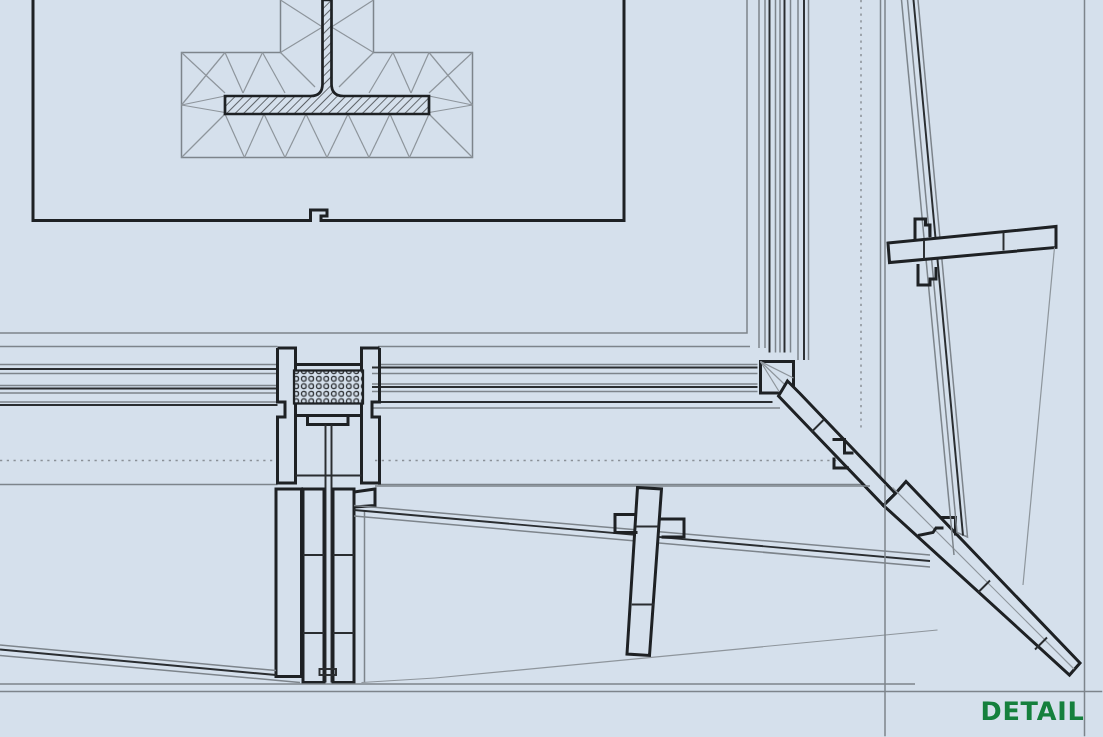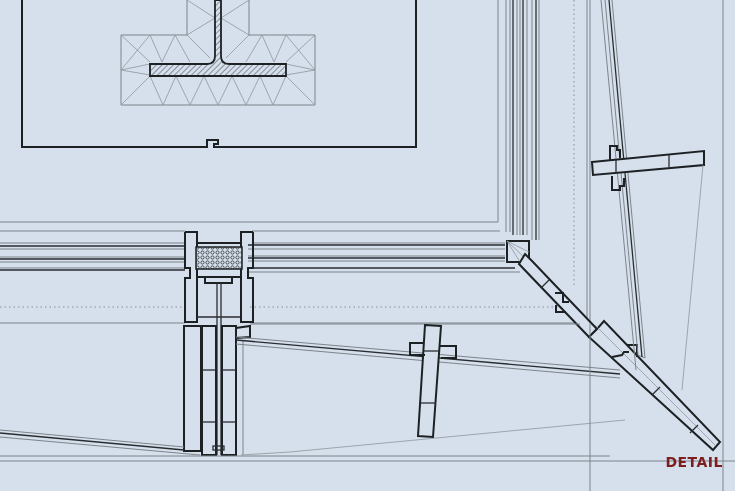--- a/index.html
+++ b/index.html
@@ -12,24 +12,24 @@
     #drawing { position: absolute; left: 0; top: 0; width: 735px; height: 491px; }
     .thin { stroke: #7d848b; stroke-width: 1; fill: none; }
     .thinl { stroke: #8e959c; stroke-width: 0.8; fill: none; }
     .bold { stroke: #1e2124; stroke-width: 2; fill: none; }
     .boldf { stroke: #1e2124; stroke-width: 2; fill: #d5e0ec; }
     .med { stroke: #2a2d30; stroke-width: 1.3; fill: none; }
     .dot { stroke: #8a9097; stroke-width: 1; stroke-dasharray: 1.5 3; fill: none; }
     .hatch { fill: url(#hatch); stroke: #1e2124; stroke-width: 1.8; }
     .xhatch { fill: url(#xhatch); stroke: #1e2124; stroke-width: 1.5; }
     .logo {
-      position: absolute; right: 12px; bottom: 21px;
+      position: absolute; right: 12px; bottom: 6px;
       font-family: "DejaVu Sans", sans-serif;
-      font-weight: bold; font-size: 14px; letter-spacing: 0.5px;
-      color: #7f1d1d;
+      font-weight: bold; font-size: 17px; letter-spacing: 0.5px;
+      color: #15803d;
     }
   </style>
 </head>
 <body>
 
 <svg id="drawing" viewBox="0 0 735 491" xmlns="http://www.w3.org/2000/svg">
   <defs>
     <pattern id="hatch" patternUnits="userSpaceOnUse" width="4" height="4" patternTransform="rotate(45)">
       <rect width="4" height="4" fill="#d5e0ec"></rect>
       <line x1="0" y1="0" x2="0" y2="4" stroke="#3a3d40" stroke-width="1"></line>

